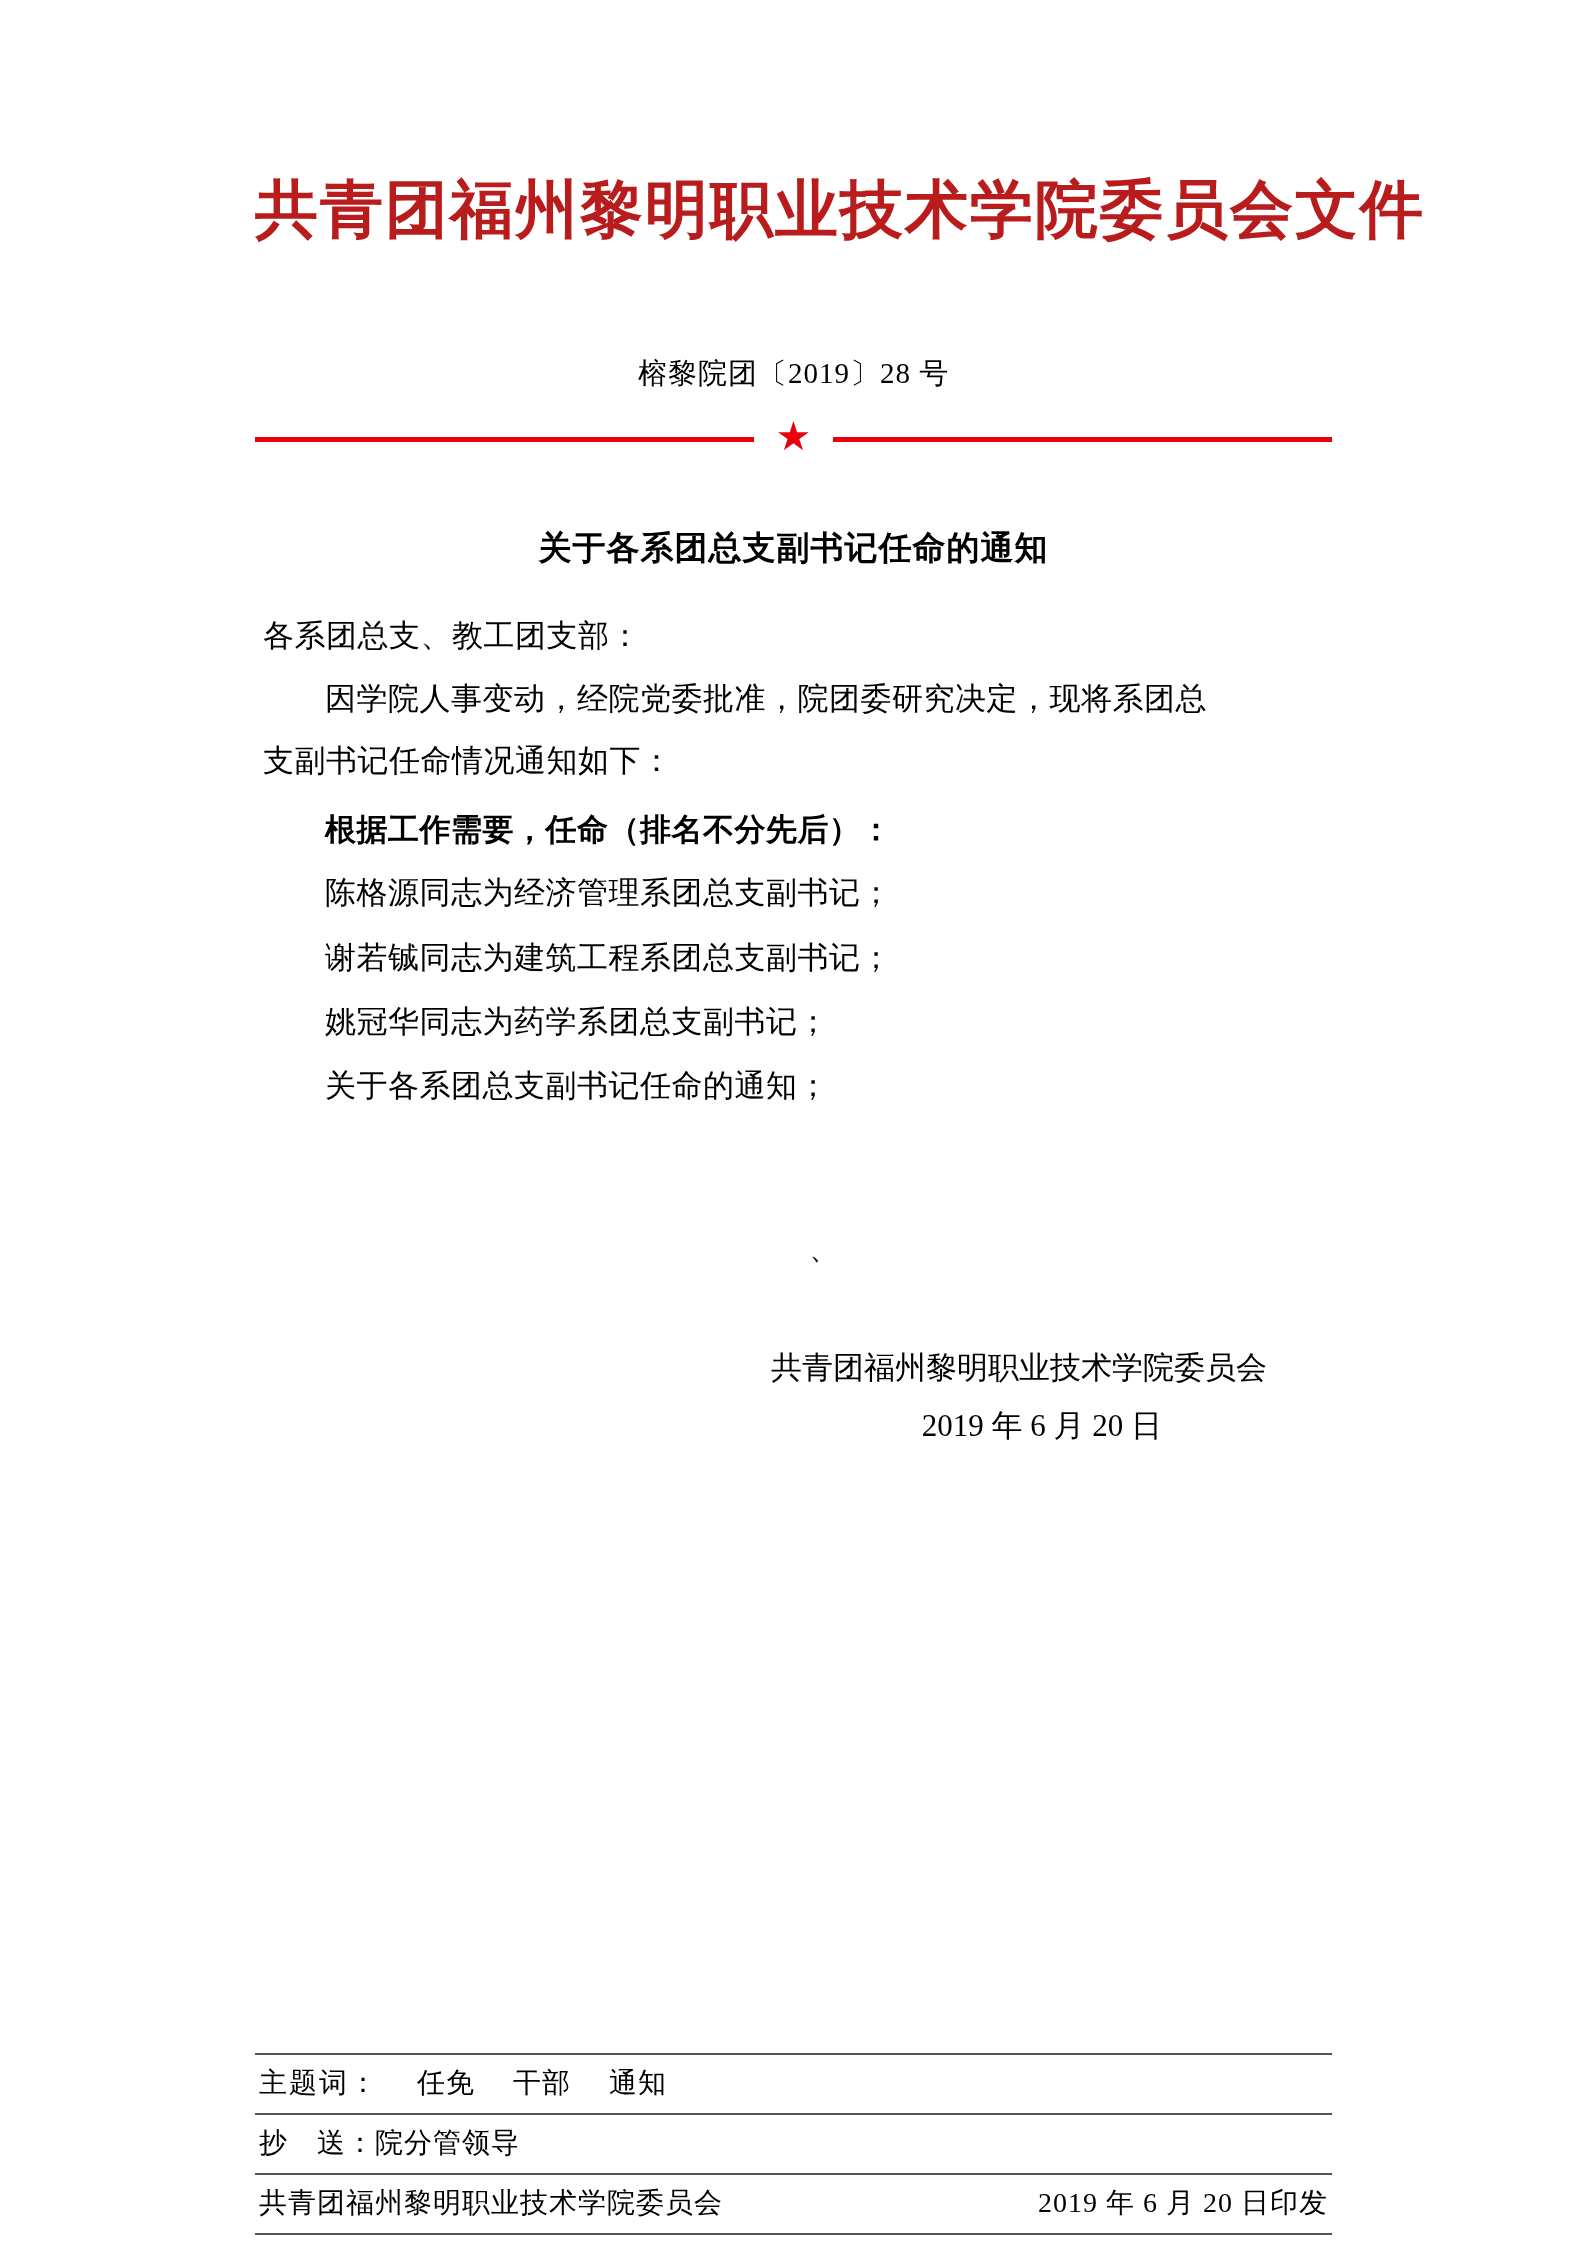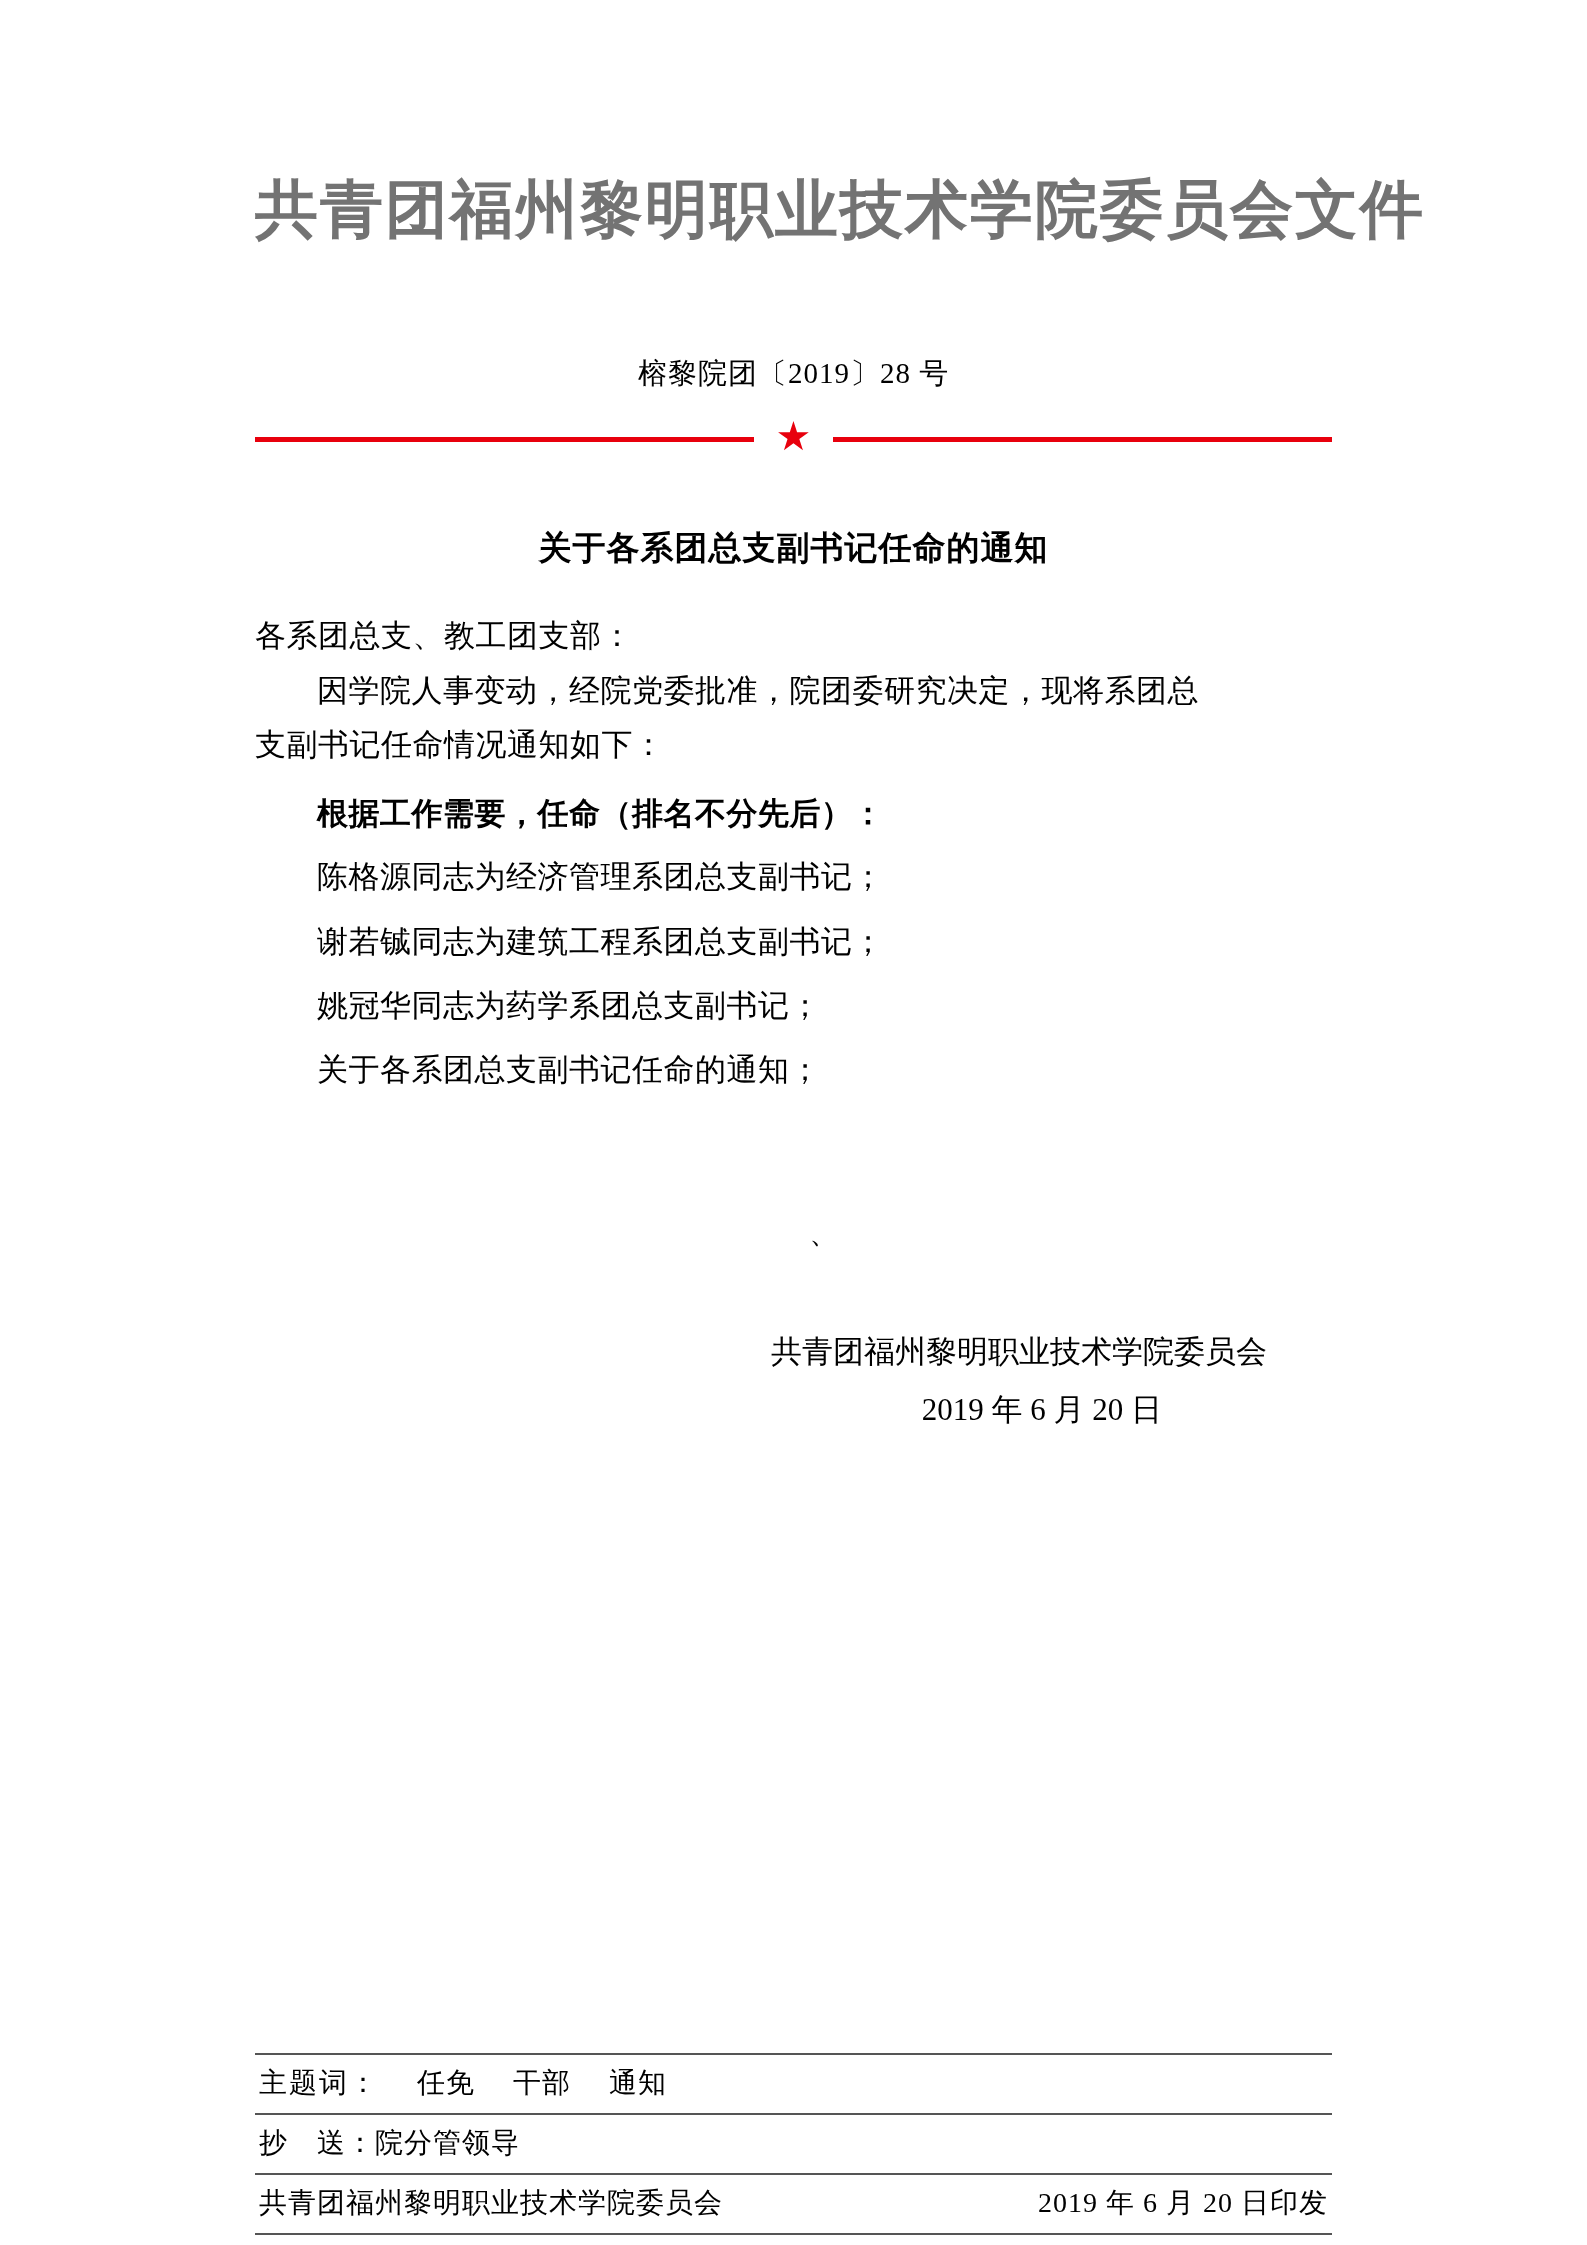--- a/index.html
+++ b/index.html
@@ -22,21 +22,21 @@
     box-sizing: border-box;
     padding: 0 255px;
   }
 
   
   .doc-header {
     text-align: center;
     margin-top: 175px;
   }
   .doc-header .title {
-    color: #737373;
+    color: #b91c1c;
     font-family: "DejaVu Sans", "Liberation Sans", sans-serif;
     font-weight: bold;
     font-size: 63px;
     letter-spacing: 2px;
     line-height: 1.1;
     white-space: nowrap;
   }
 
   .doc-number {
     text-align: center;
@@ -77,21 +77,21 @@
     letter-spacing: 1px;
   }
 
   .body-text {
     font-size: 31px;
     line-height: 1.75;
     margin-top: 38px;
     letter-spacing: 0.5px;
   }
   .body-text p {
-    margin: 0;
+    margin: 8px;
   }
   .indent-1 {
     text-indent: 62px;
   }
   .bold-line {
     font-family: "DejaVu Sans", "Liberation Sans", sans-serif;
     font-weight: bold;
     text-indent: 62px;
     margin-top: 14px !important;
   }

